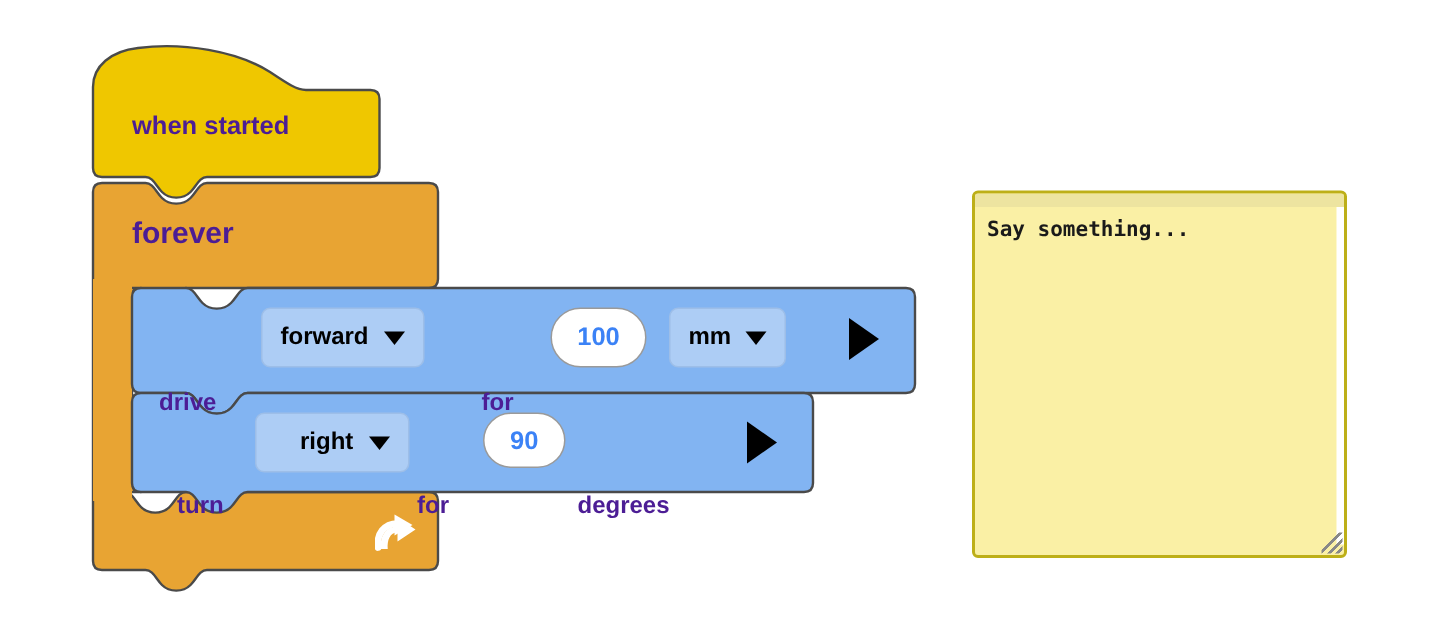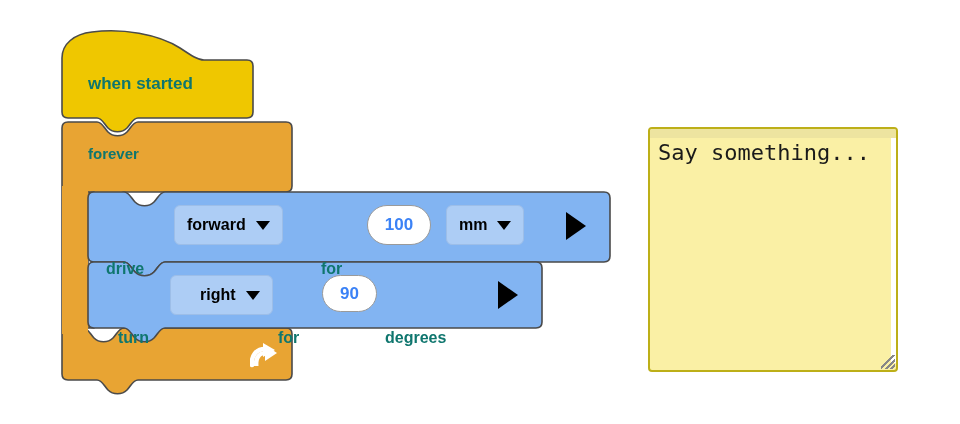--- a/index.html
+++ b/index.html
@@ -22,34 +22,34 @@
     width: 640px; height: 424px;
   }
   #blocks-svg {
     position: absolute;
     left: 0; top: 0;
   }
 
   .blk-label {
     position: absolute;
     font-weight: bold;
-    color: #0f766e;
+    color: #4c1d95;
     white-space: nowrap;
     pointer-events: none;
     font-family: "Liberation Sans", sans-serif;
   }
 
   
   #when-started-label {
     left: 88px; top: 74px;
     font-size: 17px;
   }
   #forever-label {
     left: 88px; top: 145px;
-    font-size: 15px;
+    font-size: 20px;
   }
 
   
   .row-word { font-size: 16px; font-weight: bold; margin-top: 43px; }
 
   #drive-word   { left: 106px; top: 217px; }
   #drive-for    { left: 321px; top: 217px; }
   #turn-word    { left: 118px; top: 286px; }
   #turn-for     { left: 278px; top: 286px; }
   #degrees-word { left: 385px; top: 286px; }
@@ -144,25 +144,26 @@
     width: 100%;
     height: 9px;
     background: #EDE4A0;
   }
   #say-text {
     position: absolute;
     left: 8px;
     top: 12px;
     right: 6px;
     font-family: "DejaVu Sans Mono", monospace;
-    font-size: 22px;
+    font-size: 14px;
     line-height: 24px;
     color: #1a1a1a;
     white-space: pre-wrap;
     word-break: break-word;
+    font-weight: bold;
   }
   #say-scrollbar {
     position: absolute;
     right: 0px;
     top: 9px;
     width: 5px;
     height: 225px;
     background: #FFFFFF;
   }
   #say-resize {

